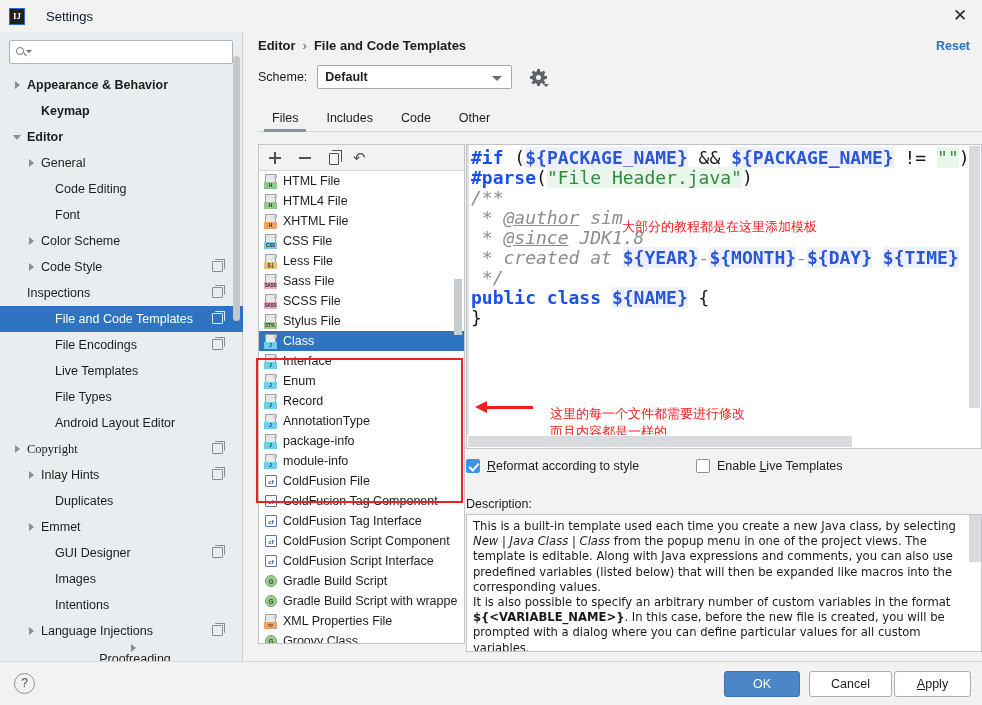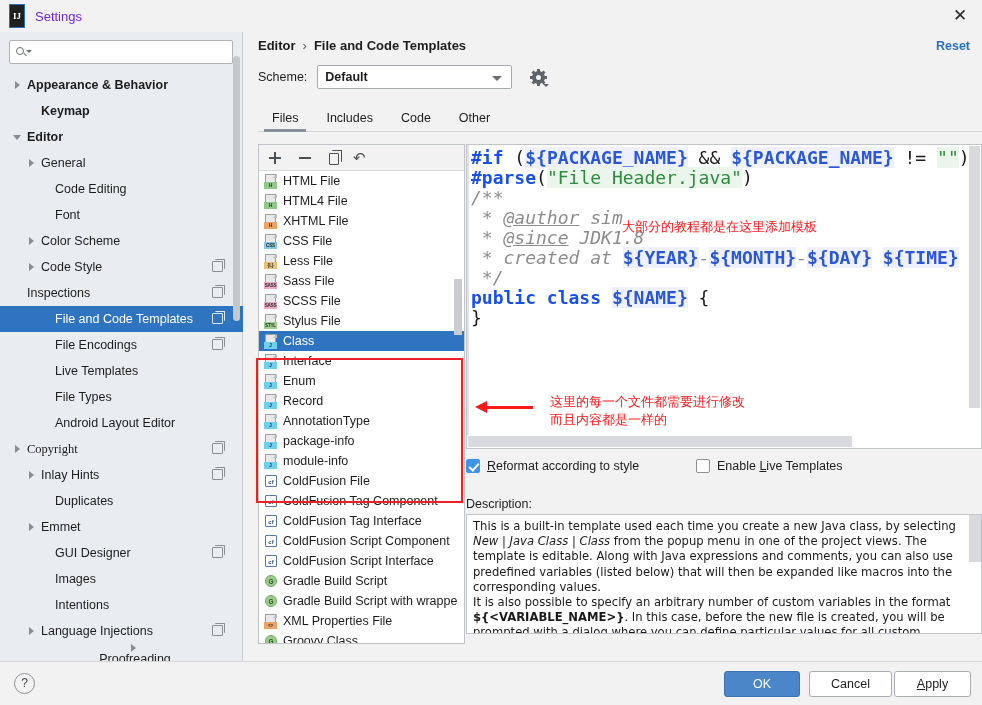--- a/index.html
+++ b/index.html
@@ -13,27 +13,27 @@
   }
   * { box-sizing: border-box; }
 
   
   #titlebar {
     position: absolute; left: 0; top: 0; width: 982px; height: 32px;
     background: #f2f2f2;
     display: flex; align-items: center;
   }
   #app-icon {
-    margin-left: 9px; width: 16px; height: 24px;
+    margin-left: 9px; width: 16px; height: 17px;
     background: #1f1f1f; border: 1px solid #2b6fb8;
     color: #fff; font-size: 9px; font-weight: bold;
     display: flex; align-items: center; justify-content: center;
     font-family: "Liberation Serif", serif;
   }
-  #win-title { margin-left: 10px; font-size: 13px; color: #6d28d9; }
+  #win-title { margin-left: 21px; font-size: 13px; color: #0f172a; }
   #close-btn {
     position: absolute; right: 12px; top: 7px;
     width: 20px; height: 20px; line-height: 18px; text-align: center;
     font-size: 17px; color: #2b2b2b; cursor: pointer;
   }
 
   
   #sidebar {
     position: absolute; left: 0; top: 32px; width: 243px; height: 629px;
     background: #e9edf0; border-right: 1px solid #c9cdd1;
@@ -174,39 +174,39 @@
     white-space: pre; color: #1a1a1a;
   }
   .k-dir { color: #1750eb; font-weight: bold; }
   .k-var { color: #2a57d6; font-weight: bold; background: #eef1fd; }
   .k-str { color: #2e8b3d; background: #eaf6ec; }
   .k-cmt { color: #8c8c8c; font-style: italic; }
   .k-tag { color: #8c8c8c; font-style: italic; text-decoration: underline; }
   .k-kw { color: #1750eb; font-weight: bold; }
   .k-plain { color: #1a1a1a; }
   #cn-note1 { position: absolute; left: 155px; top: 73px; color: #fa1b1b; font-family: "DejaVu Sans", sans-serif; font-size: 13px; white-space: nowrap; }
-  #cn-note2 { position: absolute; left: 83px; top: 248px; color: #fa1b1b; font-family: "DejaVu Sans", sans-serif; font-size: 13px; line-height: 18px; white-space: pre; }
+  #cn-note2 { position: absolute; left: 83px; top: 260px; color: #fa1b1b; font-family: "DejaVu Sans", sans-serif; font-size: 13px; line-height: 18px; white-space: pre; }
   #red-arrow { position: absolute; left: 8px; top: 256px; width: 58px; height: 12px; }
   #red-arrow .shaft { position: absolute; left: 10px; top: 5px; width: 48px; height: 3px; background: #fa1b1b; }
   #red-arrow .head { position: absolute; left: 0; top: 0; width: 0; height: 0; border-top: 6.5px solid transparent; border-bottom: 6.5px solid transparent; border-right: 12px solid #fa1b1b; }
   #ed-vscroll { position: absolute; right: 0; top: 0; width: 13px; height: 265px; background: #fff; }
   #ed-vscroll .thumb { position: absolute; left: 1px; top: 1px; width: 11px; height: 262px; background: #d8dadd; }
   #ed-hscroll { position: absolute; left: 0; bottom: 0; width: 503px; height: 13px; background: #fff; }
   #ed-hscroll .thumb { position: absolute; left: 1px; top: 1px; height: 11px; width: 384px; background: #d8dadd; }
   #ed-left-bar { position: absolute; left: 0; top: 0; width: 2px; height: 305px; background: #e2e2e2; }
 
   
   .cbrow { position: absolute; display: flex; align-items: center; font-size: 12.5px; cursor: pointer; }
   .cbx { width: 14px; height: 14px; border: 1px solid #8d9195; background: #fff; border-radius: 2px; margin-right: 7px; position: relative; flex: none; }
   .cbx.on { background: #3d94e8; border-color: #3d94e8; }
   .cbx.on:after { content: ""; position: absolute; left: 4px; top: 1px; width: 4px; height: 8px; border: solid #fff; border-width: 0 2px 2px 0; transform: rotate(42deg); }
   .ul1 { text-decoration: underline; }
 
   #desc-label { position: absolute; left: 222px; top: 465px; font-size: 12.5px; }
-  #desc-box { position: absolute; left: 222px; top: 482px; width: 516px; height: 120px; background: #fff; border: 1px solid #c1c5c9; overflow: hidden; }
+  #desc-box { position: absolute; left: 222px; top: 482px; width: 516px; height: 138px; background: #fff; border: 1px solid #c1c5c9; overflow: hidden; }
   #desc-text {
     padding: 4px 7px 0 6px; font-family: "DejaVu Sans", sans-serif;
     font-size: 11.6px; line-height: 15.2px; color: #1a1a1a;
   }
   #desc-text i { font-style: italic; }
   #desc-text b { font-weight: bold; }
   #desc-scroll { position: absolute; right: 0; top: 0; width: 12px; height: 47px; background: #d8dadd; }
 
   
   #bottom { position: absolute; left: 0; top: 661px; width: 982px; height: 44px; background: #f2f2f2; border-top: 1px solid #d5d8db; }

